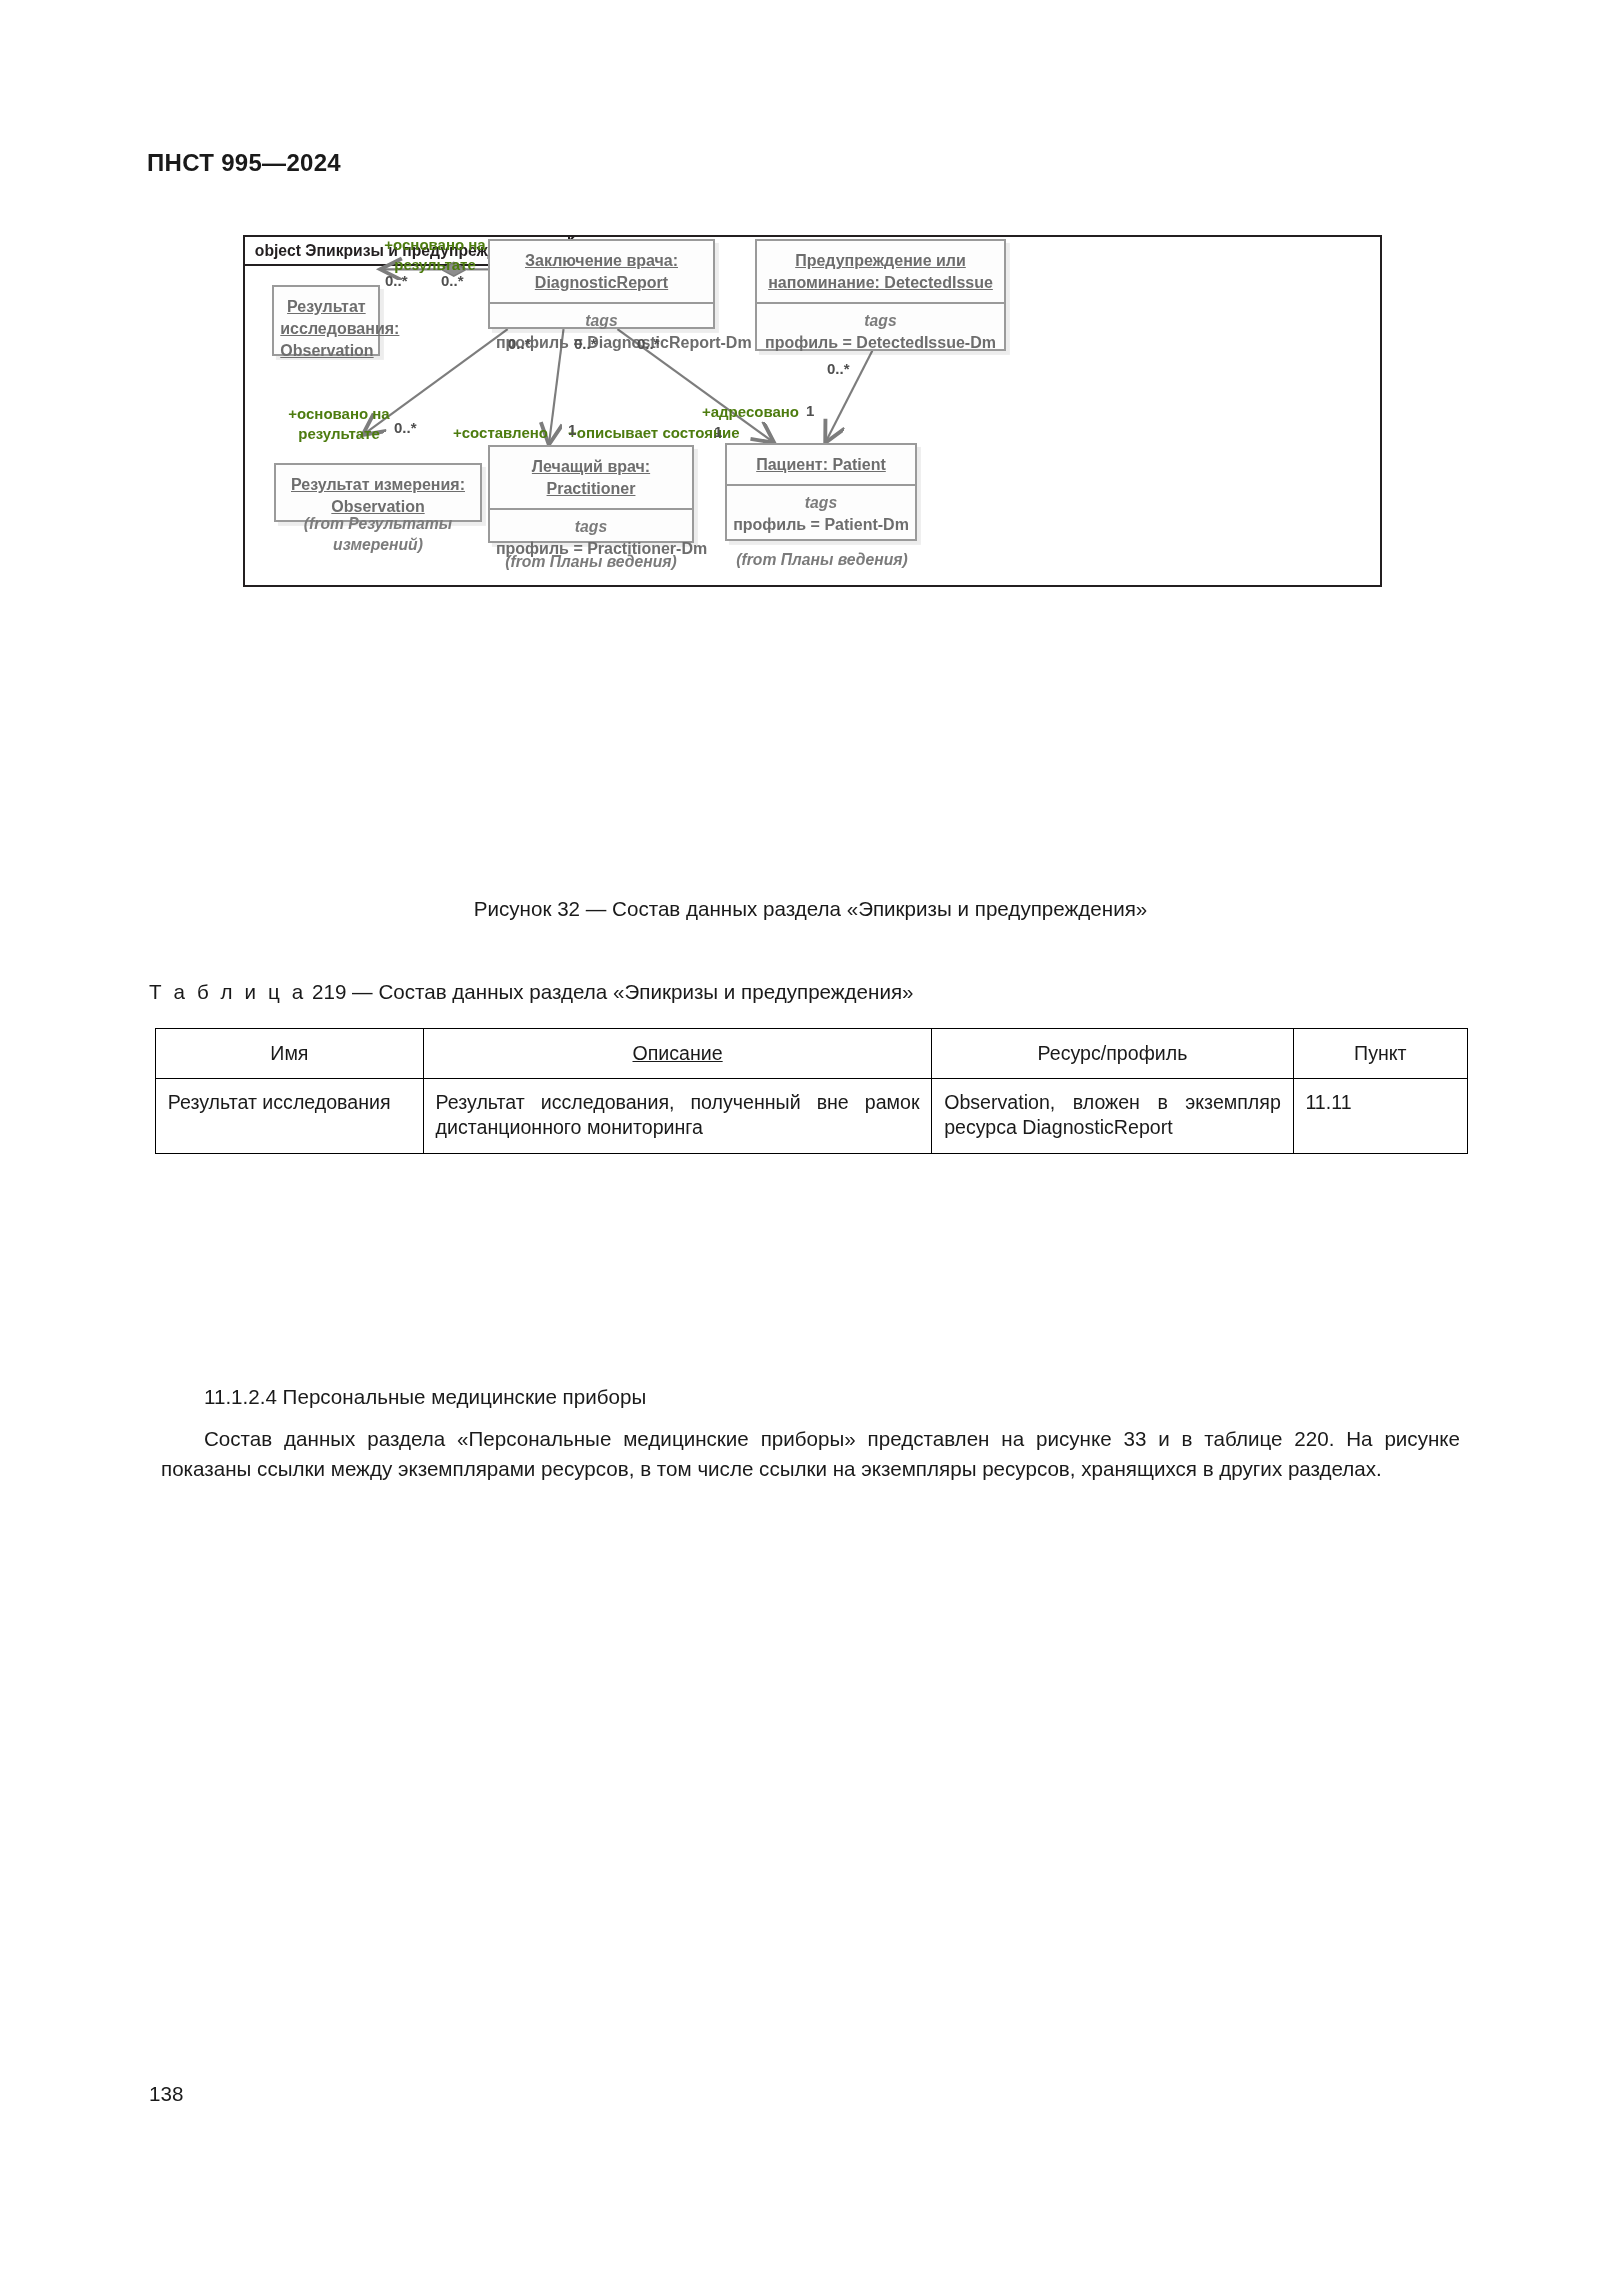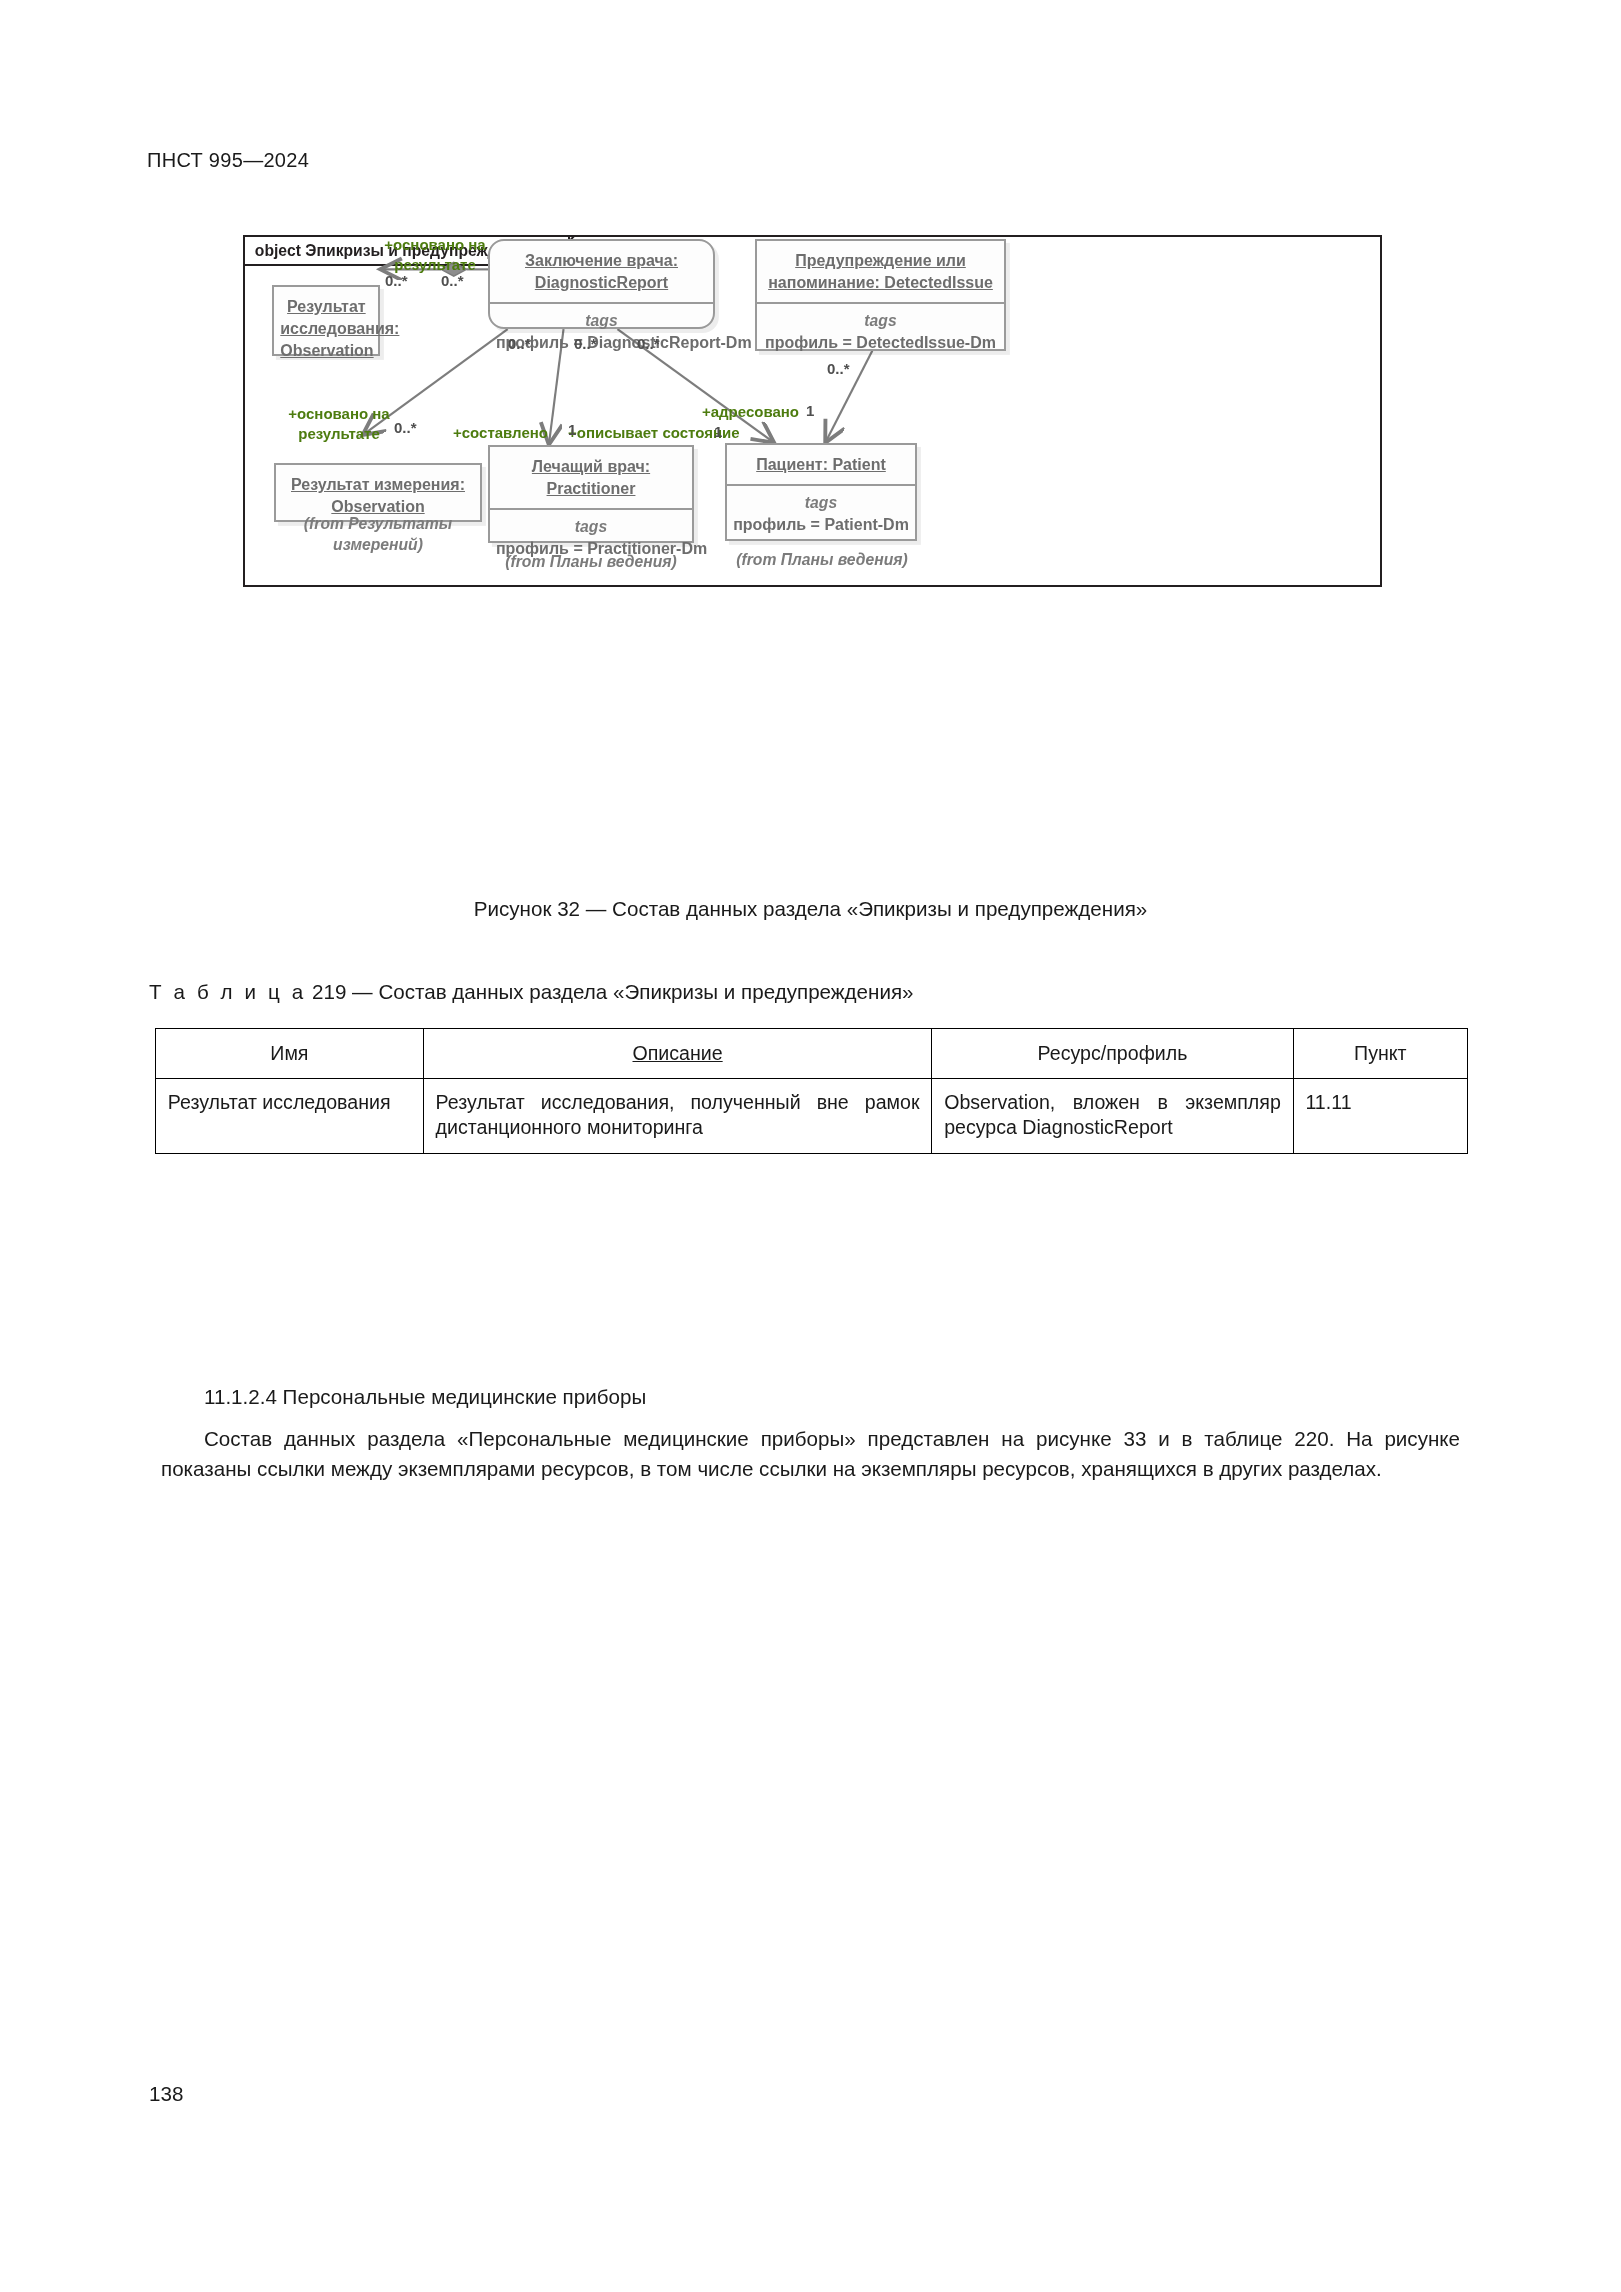--- a/index.html
+++ b/index.html
@@ -18,22 +18,22 @@
     margin: 0 auto;
     background: #ffffff;
     overflow: hidden;
   }
 
   
   .doc-header {
     position: absolute;
     left: 147px;
     top: 149px;
-    font-size: 20px;
-    font-weight: normal;
+    font-size: 24px;
+    font-weight: bold;
     letter-spacing: 0.3px;
   }
 
   
   .figure-frame {
     position: absolute;
     left: 243px;
     top: 235px;
     width: 1135px;
     height: 348px;
@@ -250,21 +250,21 @@
     </svg>
 
     <div class="uml" style="left:27.4px; top:11.8px; width:108px; height:71px;margin-top:36px;">
       <div class="hdr">
         <span>Результат</span><br>
         <span>исследования:</span><br>
         <span>Observation</span>
       </div>
     </div>
 
-    <div class="uml" style="left:243px; top:2px; width:227px; height:90px;border-radius:16px;">
+    <div class="uml" style="left:243px; top:2px; width:227px; height:90px;">
       <div class="hdr">
         <span>Заключение врача:</span><br>
         <span>DiagnosticReport</span>
       </div>
       <div class="sep"></div>
       <div class="body">
         <div class="tags">tags</div>
         <div class="prof">профиль = DiagnosticReport-Dm</div>
       </div>
     </div>

